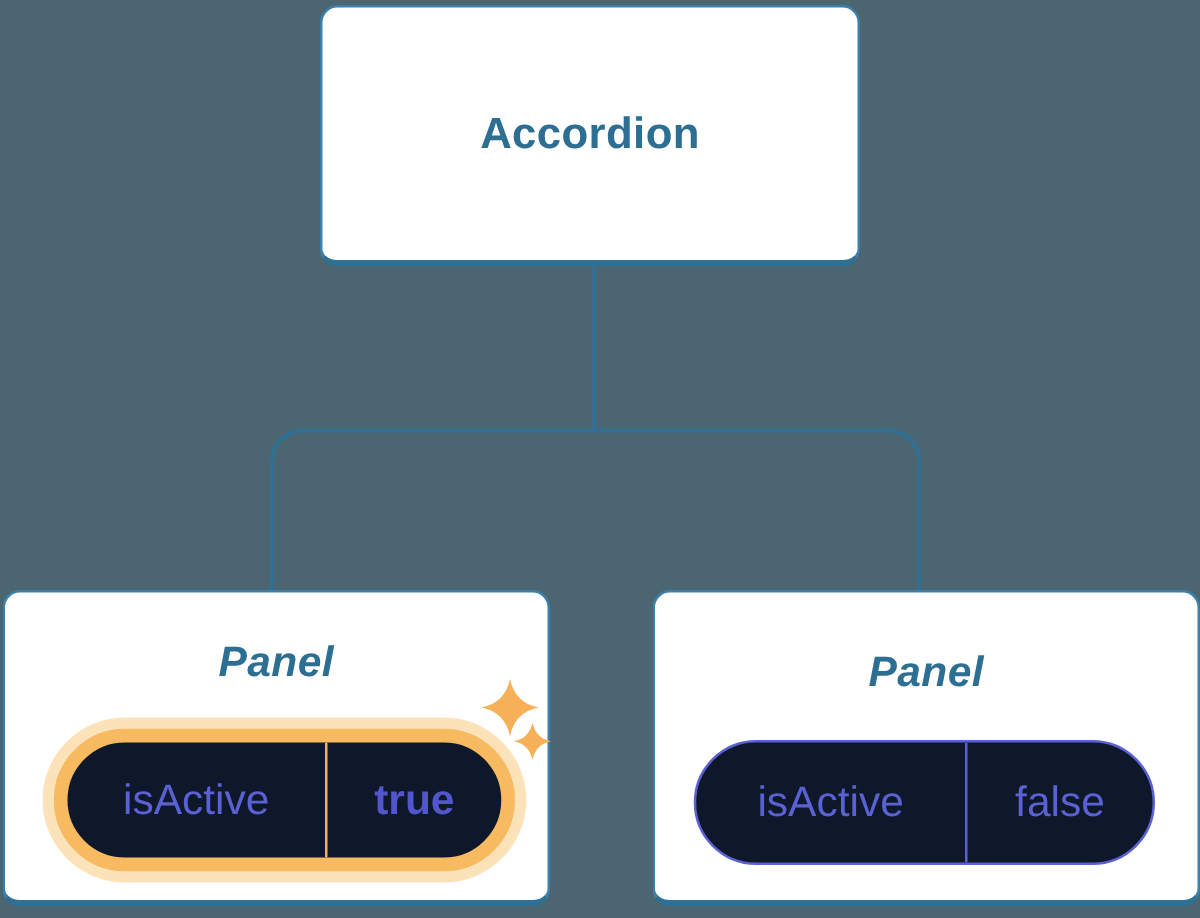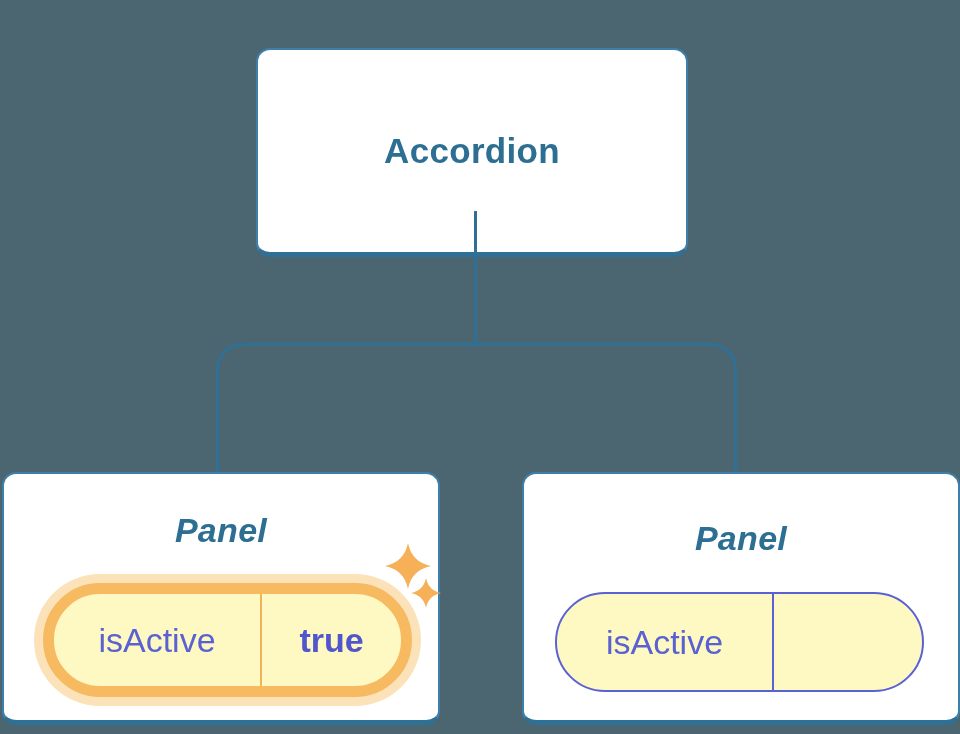--- a/index.html
+++ b/index.html
@@ -11,21 +11,21 @@
   .stage{position:relative;width:960px;height:734px;background:var(--bg,#4B6671);}
 
   
   .card{
     position:absolute;box-sizing:border-box;background:#fff;
     border:2px solid var(--card-border,#3D7FA9);
     border-bottom:5px solid var(--line,#2E7096);
     border-radius:14px;
   }
   .accordion-card{left:256px;top:4px;width:432px;height:209px;
-    display:flex;align-items:center;justify-content:center;margin-top:44px;}
+    display:flex;align-items:center;justify-content:center;}
   .panel-left{left:2px;top:472px;width:438px;height:253px;}
   .panel-right{left:522px;top:472px;width:438px;height:253px;}
 
   .node-title{
     color:var(--blue-text,#2D6E93);
     font-size:35px;font-weight:600;letter-spacing:.3px;
   }
   .panel-title{
     position:absolute;left:0;width:100%;text-align:center;
     line-height:36px;font-size:34px;font-style:italic;
@@ -40,21 +40,21 @@
   }
   .connector-bracket{
     position:absolute;box-sizing:border-box;
     left:216px;top:343px;width:521px;height:130px;
     border:3px solid var(--line,#2E7096);border-bottom:none;
     border-radius:26px 26px 0 0;
   }
 
   
   .pill{
-    position:absolute;box-sizing:border-box;background:#fef9c3;
+    position:absolute;box-sizing:border-box;background:#0f172a;
     display:flex;align-items:stretch;overflow:hidden;
   }
   .pill-active{
     left:39px;top:109px;width:369px;height:114px;
     border:11px solid var(--orange,#F7BA61);
     border-radius:60px;
     box-shadow:0 0 0 9px var(--orange-glow,#FBE2B8);
   }
   .pill-inactive{
     left:31px;top:118px;width:369px;height:100px;
@@ -111,16 +111,17 @@
         </svg>
     </span>
   </div>
 
   <div class="card panel-right">
     <span class="panel-title node-title">Panel</span>
 
     <div class="pill pill-inactive">
       <span class="pill-cell cell-name">isActive</span>
       <span class="pill-divider"></span>
+      <span class="pill-cell cell-value">false</span>
     </div>
   </div>
 
 </div>
 
 </body></html>

